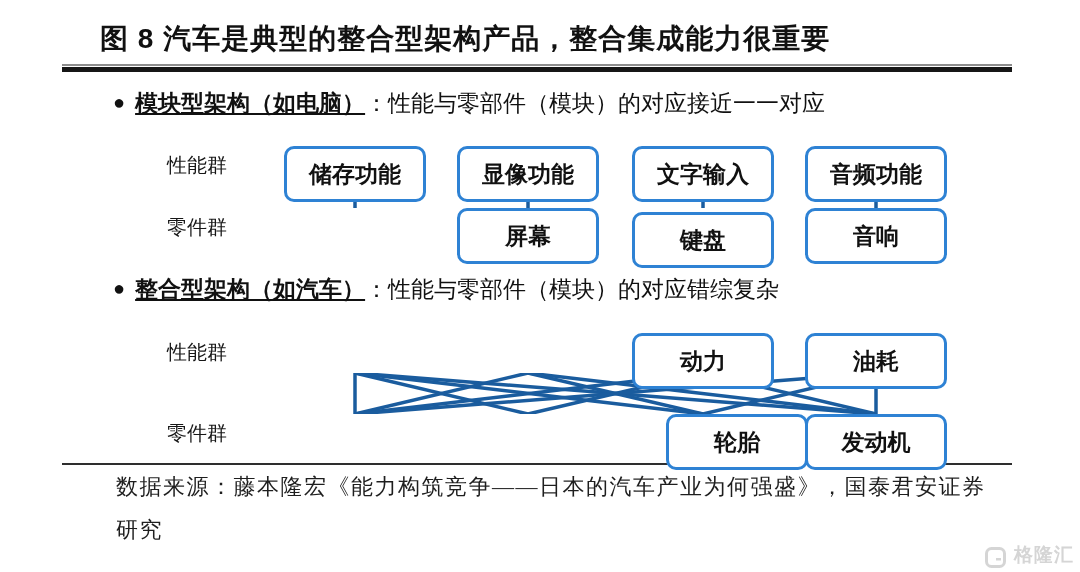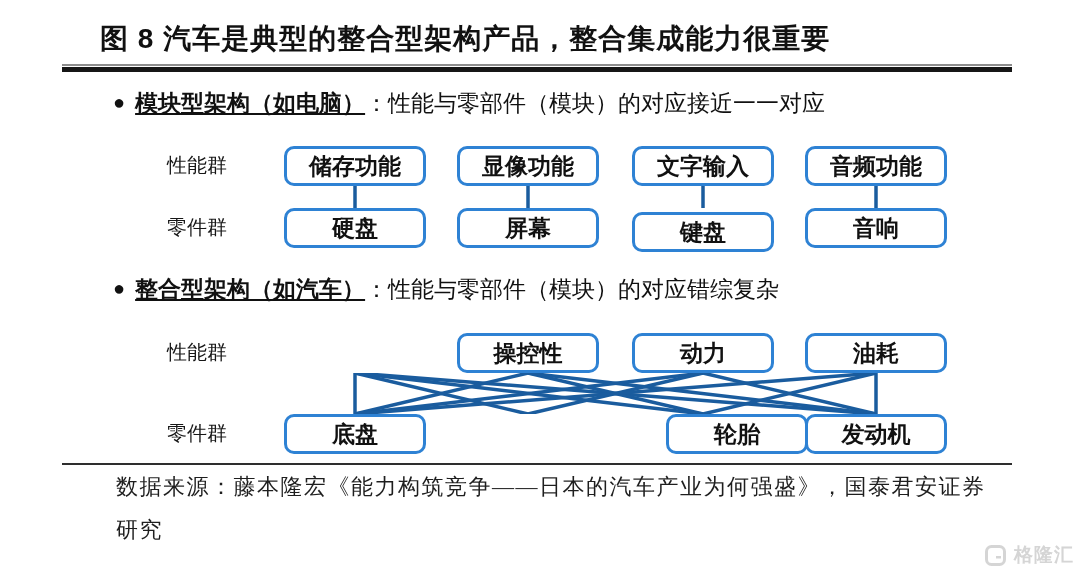--- a/index.html
+++ b/index.html
@@ -17,33 +17,33 @@
 
   .rule-thin{position:absolute;left:62px;top:64px;width:950px;height:2px;background:#8d8d8d;}
   .rule-thick{position:absolute;left:62px;top:67px;width:950px;height:5px;background:#161616;}
 
   .sec-head{position:absolute;left:113px;font-size:23px;color:var(--text);white-space:nowrap;}
   .sec-head .bullet{font-size:20px;margin-right:10px;vertical-align:2px;}
   .sec-head .hb{font-weight:bold;text-decoration:underline;}
 
   .row-label{position:absolute;font-size:20px;color:#161616;white-space:nowrap;}
 
-  .node{position:absolute;width:142px;height:40px;border:3px solid var(--box-border);
+  .node{position:absolute;width:142px;height:56px;border:3px solid var(--box-border);
         border-radius:10px;background:#ffffff;display:flex;align-items:center;
         justify-content:center;font-size:23px;font-weight:bold;color:var(--text);
         white-space:nowrap;z-index:2;}
 
   .conn{position:absolute;left:0;z-index:1;pointer-events:none;}
 
   .rule-bottom{position:absolute;left:62px;top:463px;width:950px;height:2px;background:#2e2e2e;}
 
   .source{position:absolute;left:116px;font-size:22px;color:#1e1e1e;letter-spacing:1.5px;
           font-family:"Liberation Serif","DejaVu Serif",serif;white-space:nowrap;}
 
-  .watermark{position:absolute;right:6px;bottom:4px;display:flex;align-items:center;gap:8px;
+  .watermark{position:absolute;right:6px;bottom:4px;display:flex;align-items:flex-end;gap:8px;
              color:var(--watermark);font-size:19px;font-weight:bold;letter-spacing:1px;}
   .watermark svg{display:block;}
 </style>
 </head>
 <body>
 
 <div class="page">
 
   <div class="title">图 8 汽车是典型的整合型架构产品，整合集成能力很重要</div>
   <div class="rule-thin"></div>
@@ -60,52 +60,49 @@
   <div class="node" style="left:805px;top:146px">音频功能</div>
 
   <svg id="conn-modular" class="conn" style="top:186px" width="1080" height="22">
       <line x1="355" y1="0" x2="355" y2="22" stroke="#1a5c9e" stroke-width="3.5"></line>
       <line x1="528" y1="0" x2="528" y2="22" stroke="#1a5c9e" stroke-width="3.5"></line>
       <line x1="703" y1="0" x2="703" y2="22" stroke="#1a5c9e" stroke-width="3.5"></line>
       <line x1="876" y1="0" x2="876" y2="22" stroke="#1a5c9e" stroke-width="3.5"></line>
     </svg>
 
   <div class="row-label" style="left:167px;top:214px">零件群</div>
-  <div class="node" style="left:284px;top:208px">硬盘</div>
   <div class="node" style="left:457px;top:208px">屏幕</div>
   <div class="node" style="left:632px;top:212px">键盘</div>
   <div class="node" style="left:805px;top:208px">音响</div>
 
   <div class="sec-head" style="top:274px">
     <span class="bullet">●</span><span class="hb">整合型架构（如汽车）</span><span>：性能与零部件（模块）的对应错综复杂</span>
   </div>
 
   <div class="row-label" style="left:167px;top:339px">性能群</div>
-  <div class="node" style="left:457px;top:333px">操控性</div>
   <div class="node" style="left:632px;top:333px">动力</div>
   <div class="node" style="left:805px;top:333px">油耗</div>
 
   <svg id="conn-integral" class="conn" style="top:373px" width="1080" height="41">
       <line x1="355" y1="0" x2="355" y2="41" stroke="#1a5c9e" stroke-width="3.5"></line>
       <line x1="355" y1="0" x2="528" y2="41" stroke="#1a5c9e" stroke-width="3.5"></line>
       <line x1="355" y1="0" x2="703" y2="41" stroke="#1a5c9e" stroke-width="3.5"></line>
       <line x1="355" y1="0" x2="876" y2="41" stroke="#1a5c9e" stroke-width="3.5"></line>
       <line x1="528" y1="0" x2="355" y2="41" stroke="#1a5c9e" stroke-width="3.5"></line>
       <line x1="528" y1="0" x2="703" y2="41" stroke="#1a5c9e" stroke-width="3.5"></line>
       <line x1="528" y1="0" x2="876" y2="41" stroke="#1a5c9e" stroke-width="3.5"></line>
       <line x1="703" y1="0" x2="355" y2="41" stroke="#1a5c9e" stroke-width="3.5"></line>
       <line x1="703" y1="0" x2="528" y2="41" stroke="#1a5c9e" stroke-width="3.5"></line>
       <line x1="703" y1="0" x2="876" y2="41" stroke="#1a5c9e" stroke-width="3.5"></line>
       <line x1="876" y1="0" x2="355" y2="41" stroke="#1a5c9e" stroke-width="3.5"></line>
       <line x1="876" y1="0" x2="703" y2="41" stroke="#1a5c9e" stroke-width="3.5"></line>
       <line x1="876" y1="0" x2="876" y2="41" stroke="#1a5c9e" stroke-width="3.5"></line>
     </svg>
 
   <div class="row-label" style="left:167px;top:420px">零件群</div>
-  <div class="node" style="left:284px;top:414px">底盘</div>
   <div class="node" style="left:666px;top:414px">轮胎</div>
   <div class="node" style="left:805px;top:414px">发动机</div>
 
   <div class="rule-bottom"></div>
   <div class="source" style="top:472px">数据来源：藤本隆宏《能力构筑竞争——日本的汽车产业为何强盛》，国泰君安证券</div>
   <div class="source" style="top:515px">研究</div>
 
   <div class="watermark">
     <svg width="21" height="21" viewBox="0 0 21 21">
       <rect x="1.5" y="1.5" width="18" height="18" rx="5" fill="none" stroke="#d5d5d5" stroke-width="3"></rect>

